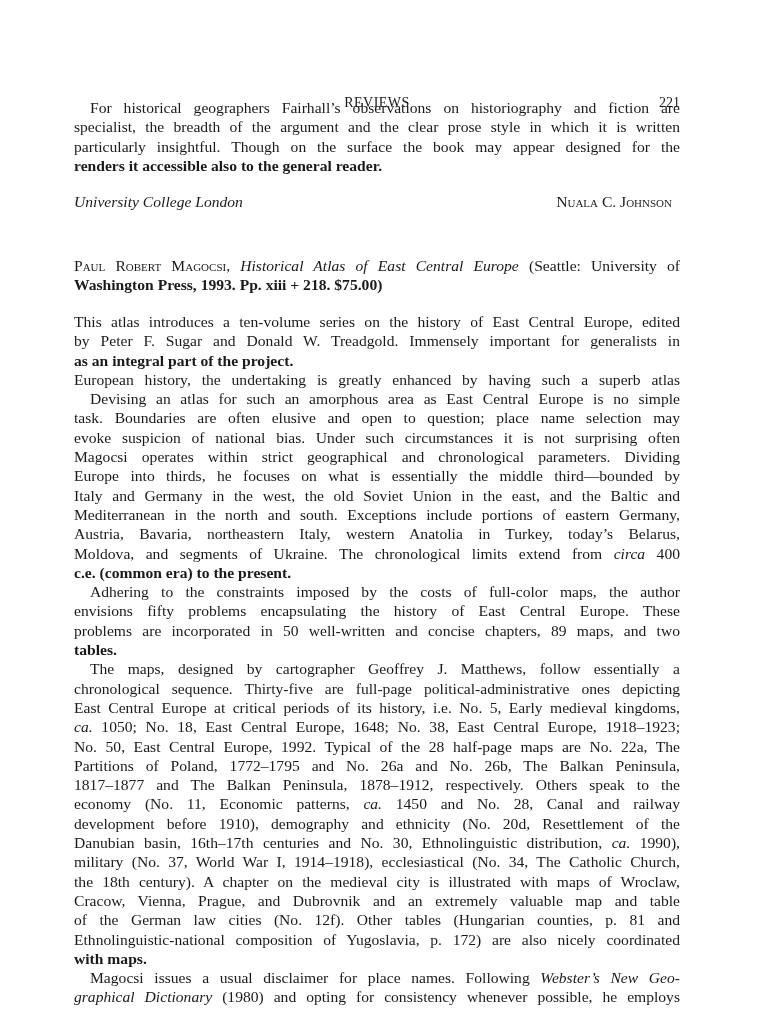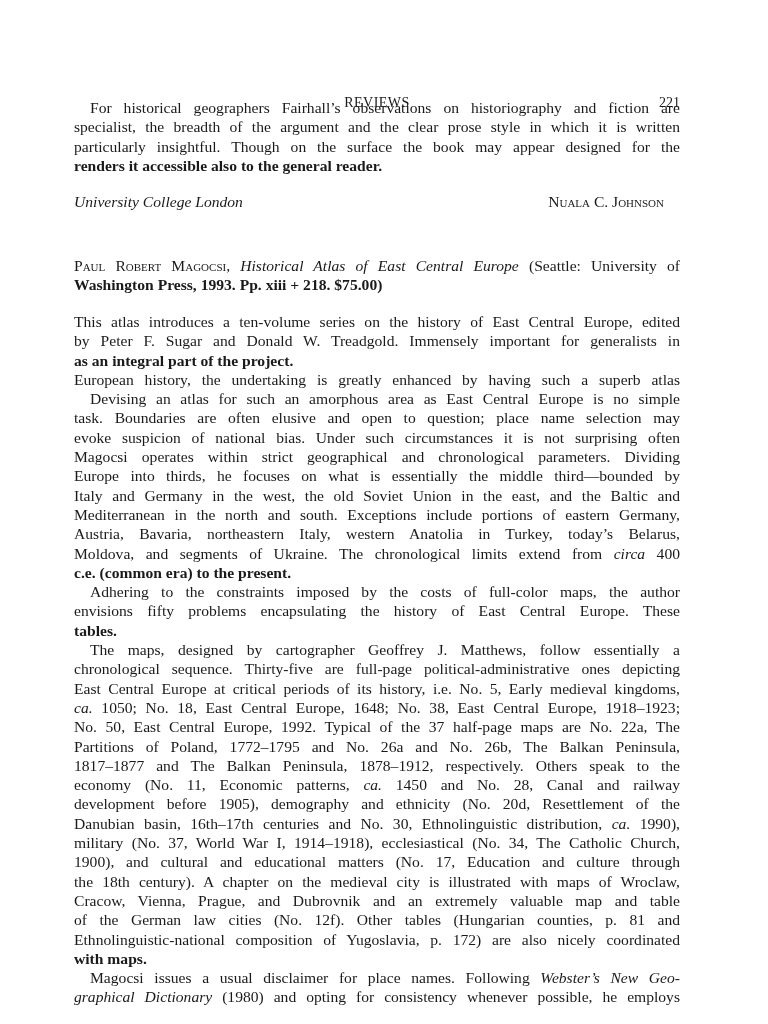--- a/index.html
+++ b/index.html
@@ -12,21 +12,21 @@
   }
   .running-head { position: absolute; top: 53px; left: 0; width: 606px; height: 20px; font-size: 14px; margin-top: 42px; }
   .running-title { position: absolute; left: 0; width: 606px; text-align: center; letter-spacing: 0.5px; }
   .page-number { position: absolute; right: 0; }
   .line { display: block; height: 19.3px; line-height: 19.3px; white-space: nowrap; text-align: justify; text-align-last: justify; }
   .line.last { text-align-last: left; font-weight: bold; }
   .indent { padding-left: 16px; }
   .block { position: absolute; left: 0; width: 606px; }
   .sig { position: absolute; left: 0; width: 606px; height: 20px; line-height: 20px; margin-top: 32px; }
   .sig .inst { position: absolute; left: 0; font-style: italic; }
-  .sig .name { position: absolute; right: 16px; font-variant: small-caps; }
+  .sig .name { position: absolute; right: 8px; font-variant: small-caps; }
   .sc { font-variant: small-caps; margin-top: 44px; }
   i, .it { font-style: italic; }
 </style>
 </head>
 <body>
 
 <div class="page">
 
   <div class="running-head">
     <span class="running-title">REVIEWS</span>
@@ -65,35 +65,35 @@
         <span class="line"><span>Europe into thirds, he focuses on what is essentially the middle third—bounded by</span></span>
         <span class="line"><span>Italy and Germany in the west, the old Soviet Union in the east, and the Baltic and</span></span>
         <span class="line"><span>Mediterranean in the north and south. Exceptions include portions of eastern Germany,</span></span>
         <span class="line"><span>Austria, Bavaria, northeastern Italy, western Anatolia in Turkey, today’s Belarus,</span></span>
         <span class="line"><span>Moldova, and segments of Ukraine. The chronological limits extend from </span><i>circa</i><span> 400</span></span>
         <span class="line last"><span>c.e. (common era) to the present.</span></span>
       </div>
       <div>
         <span class="line indent"><span>Adhering to the constraints imposed by the costs of full-color maps, the author</span></span>
         <span class="line"><span>envisions fifty problems encapsulating the history of East Central Europe. These</span></span>
+        <span class="line"><span>problems are incorporated in 50 well-written and concise chapters, 89 maps, and two</span></span>
         <span class="line last"><span>tables.</span></span>
       </div>
       <div>
         <span class="line indent"><span>The maps, designed by cartographer Geoffrey J. Matthews, follow essentially a</span></span>
         <span class="line"><span>chronological sequence. Thirty-five are full-page political-administrative ones depicting</span></span>
         <span class="line"><span>East Central Europe at critical periods of its history, i.e. No. 5, Early medieval kingdoms,</span></span>
         <span class="line"><span></span><i>ca.</i><span> 1050; No. 18, East Central Europe, 1648; No. 38, East Central Europe, 1918–1923;</span></span>
-        <span class="line"><span>No. 50, East Central Europe, 1992. Typical of the 37 half-page maps are No. 22a, The</span></span>
+        <span class="line"><span>No. 50, East Central Europe, 1992. Typical of the 28 half-page maps are No. 22a, The</span></span>
         <span class="line"><span>Partitions of Poland, 1772–1795 and No. 26a and No. 26b, The Balkan Peninsula,</span></span>
         <span class="line"><span>1817–1877 and The Balkan Peninsula, 1878–1912, respectively. Others speak to the</span></span>
         <span class="line"><span>economy (No. 11, Economic patterns, </span><i>ca.</i><span> 1450 and No. 28, Canal and railway</span></span>
-        <span class="line"><span>development before 1905), demography and ethnicity (No. 20d, Resettlement of the</span></span>
+        <span class="line"><span>development before 1910), demography and ethnicity (No. 20d, Resettlement of the</span></span>
         <span class="line"><span>Danubian basin, 16th–17th centuries and No. 30, Ethnolinguistic distribution, </span><i>ca.</i><span> 1990),</span></span>
         <span class="line"><span>military (No. 37, World War I, 1914–1918), ecclesiastical (No. 34, The Catholic Church,</span></span>
-        <span class="line"><span>1900), and cultural and educational matters (No. 17, Education and culture through</span></span>
         <span class="line"><span>the 18th century). A chapter on the medieval city is illustrated with maps of Wroclaw,</span></span>
         <span class="line"><span>Cracow, Vienna, Prague, and Dubrovnik and an extremely valuable map and table</span></span>
         <span class="line"><span>of the German law cities (No. 12f). Other tables (Hungarian counties, p. 81 and</span></span>
         <span class="line"><span>Ethnolinguistic-national composition of Yugoslavia, p. 172) are also nicely coordinated</span></span>
         <span class="line last"><span>with maps.</span></span>
       </div>
       <div>
         <span class="line indent"><span>Magocsi issues a usual disclaimer for place names. Following </span><i>Webster’s New Geo-</i><span></span></span>
         <span class="line"><span></span><i>graphical Dictionary</i><span> (1980) and opting for consistency whenever possible, he employs</span></span>
       </div>

